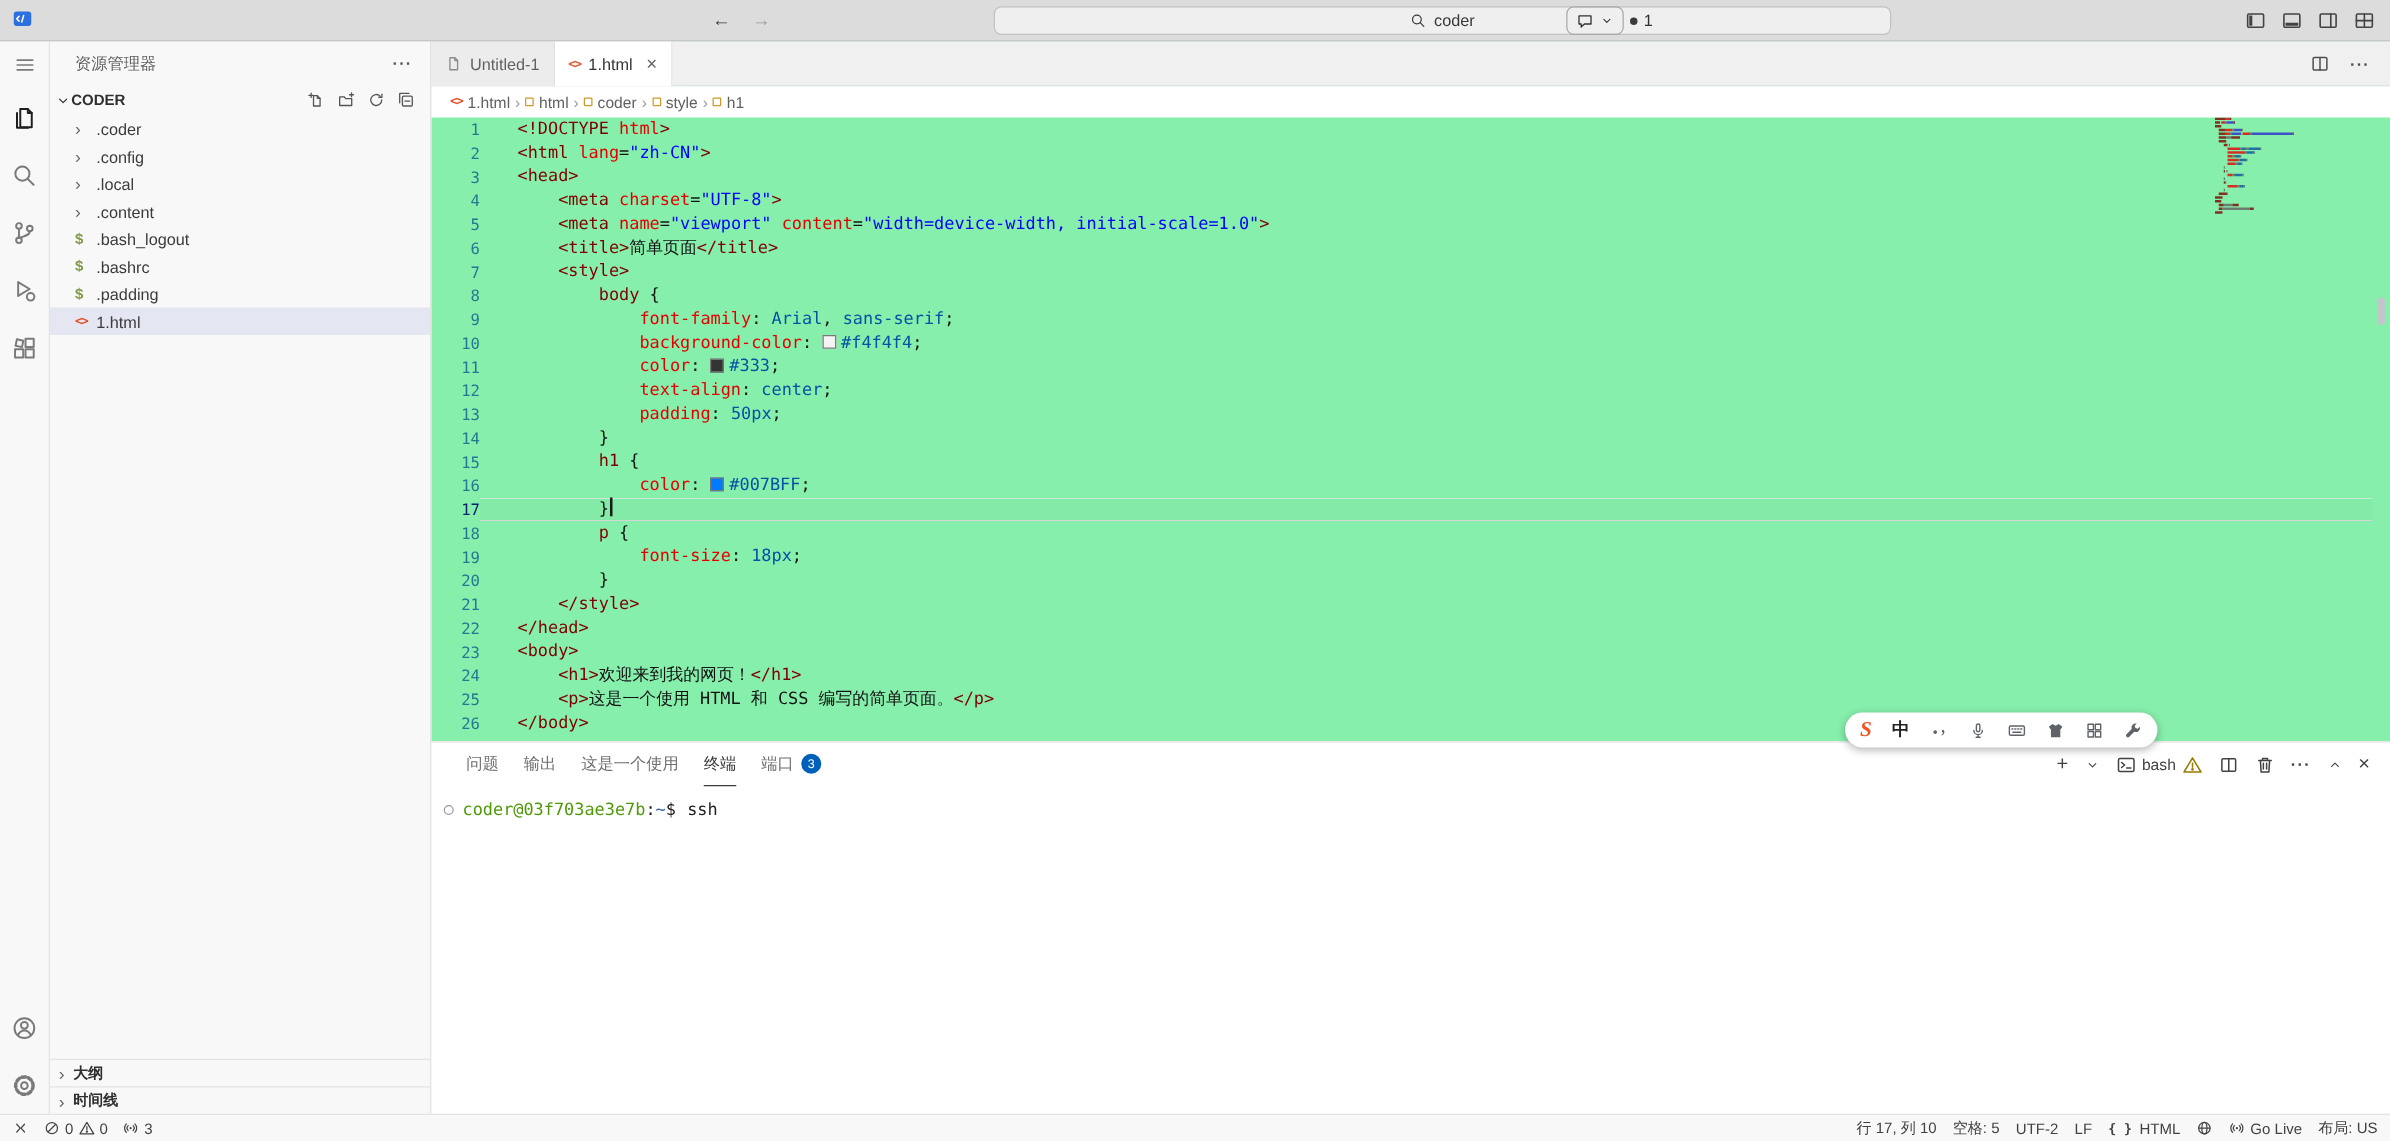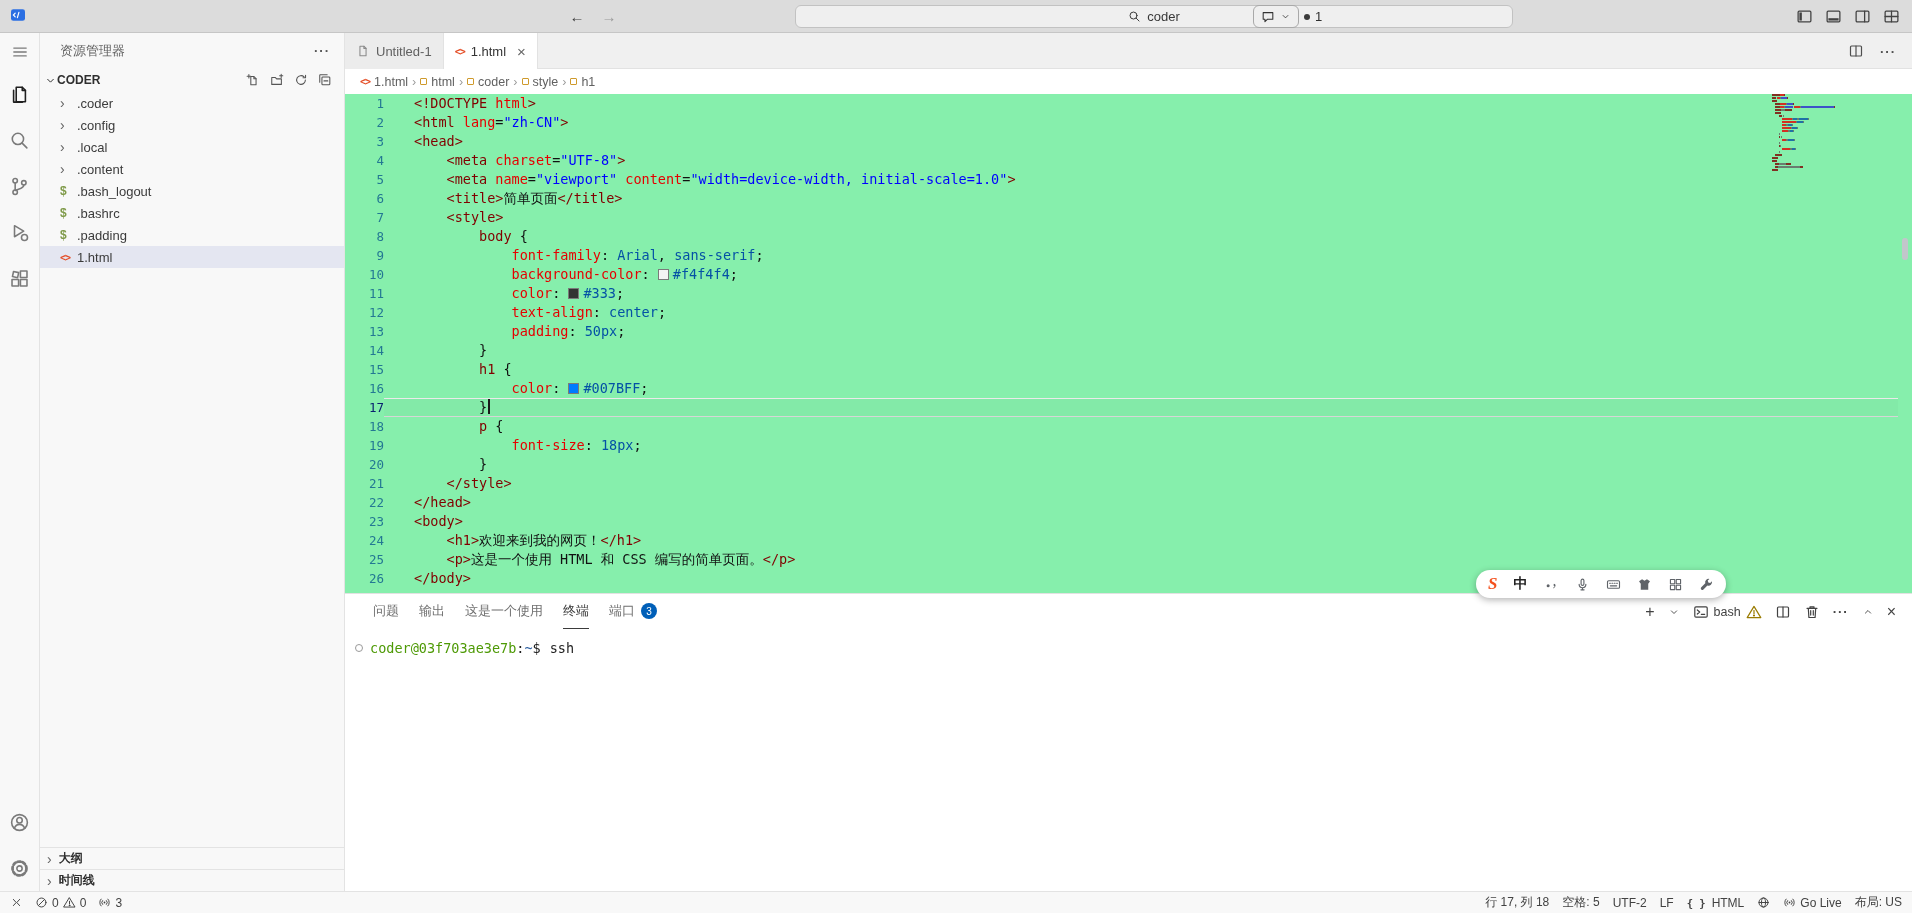--- a/index.html
+++ b/index.html
@@ -704,21 +704,21 @@
             <svg viewBox="0 0 16 16" fill="none" stroke="currentColor" stroke-width="1.2" stroke-linecap="round" stroke-linejoin="round">
               <circle cx="8" cy="8" r="1.1" fill="currentColor" stroke="none"></circle>
               <path d="M5.6 5.6a3.4 3.4 0 0 0 0 4.8M10.4 5.6a3.4 3.4 0 0 1 0 4.8M3.8 3.8a6 6 0 0 0 0 8.4M12.2 3.8a6 6 0 0 1 0 8.4"></path>
             </svg>
           </span>
         <span>3</span>
       </span>
     </div>
     <div class="sb-right" id="status-right">
         <span class="st-item">
-          <span>行 17, 列 18</span>
+          <span>行 17, 列 10</span>
         </span>
         <span class="st-item">
           <span>空格: 5</span>
         </span>
         <span class="st-item">
           <span>UTF-2</span>
         </span>
         <span class="st-item">
           <span>LF</span>
         </span>

